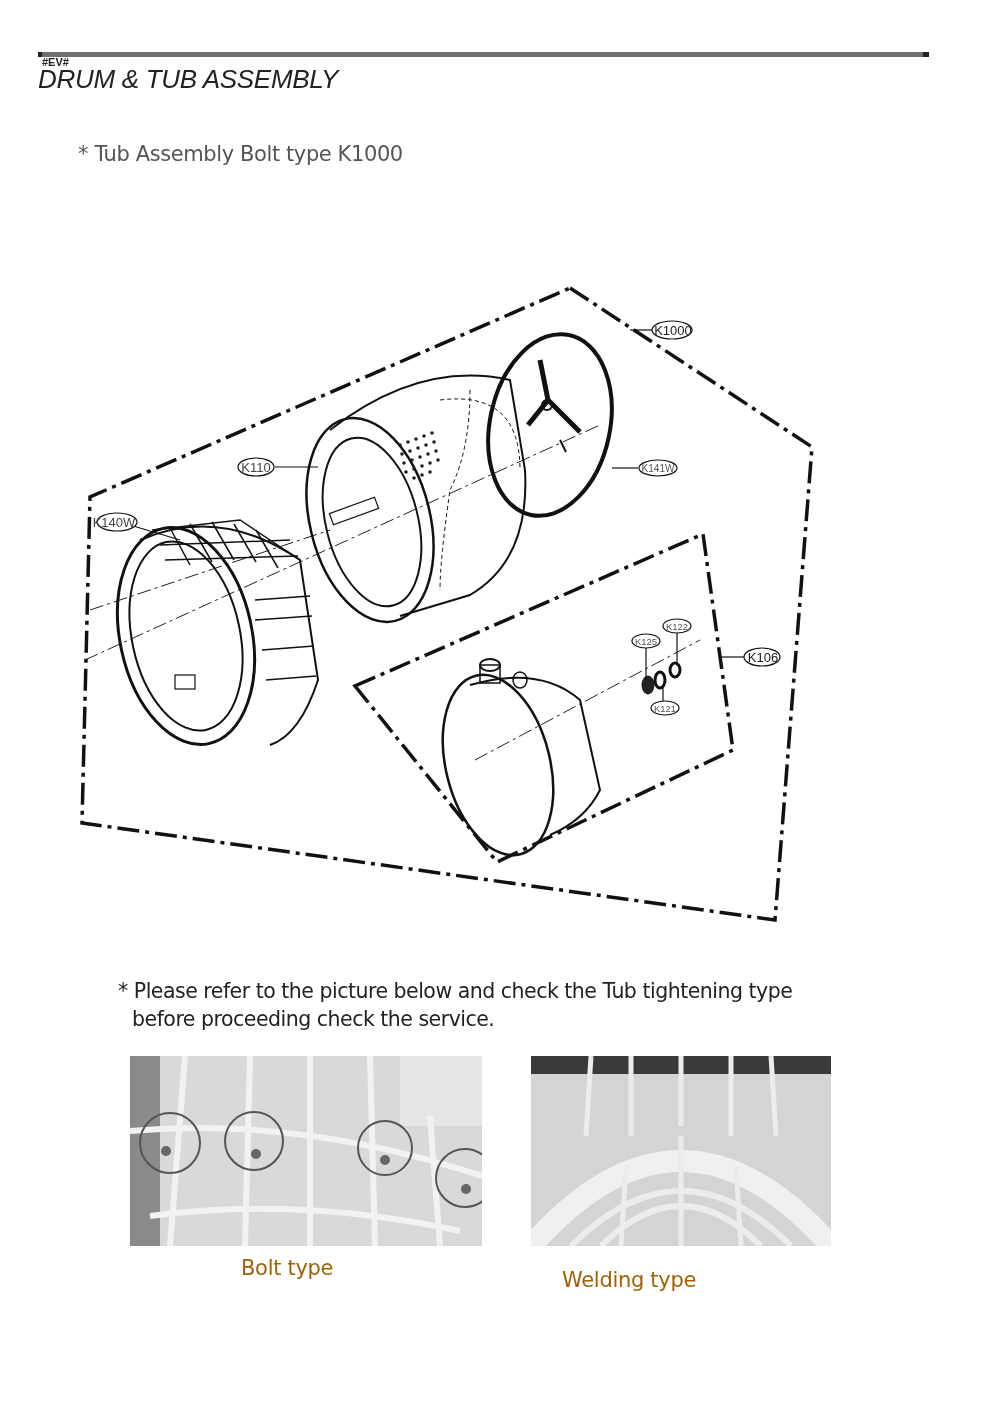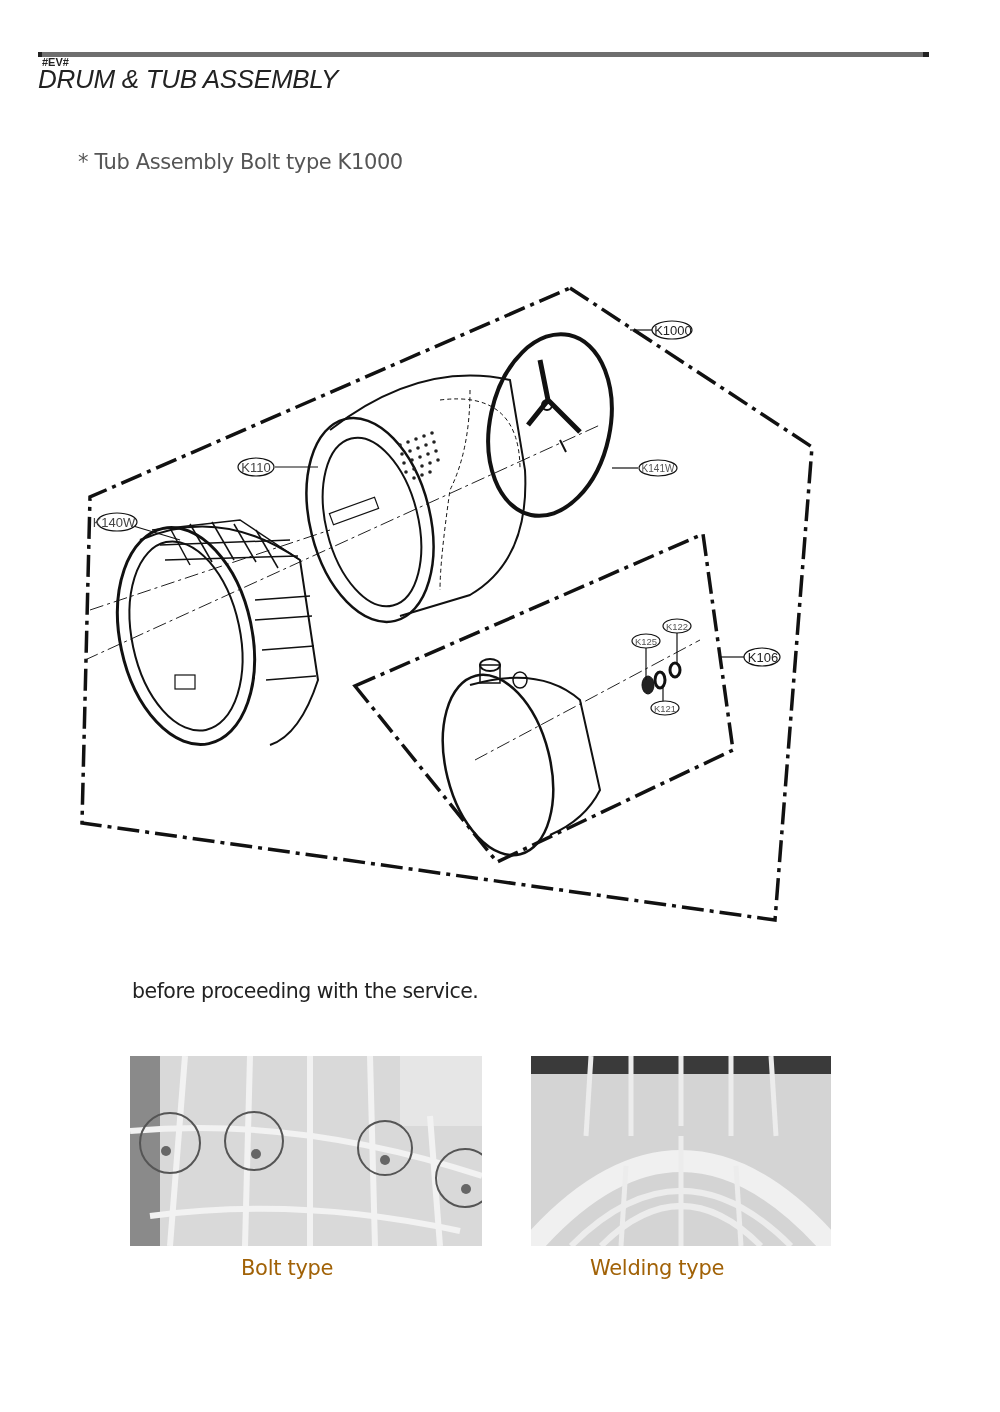--- a/index.html
+++ b/index.html
@@ -3,30 +3,30 @@
 <meta charset="utf-8">
 <style>
   html, body { margin:0; padding:0; background:#fff; }
   body { width:1000px; height:1412px; position:relative; overflow:hidden; font-family:"DejaVu Sans", sans-serif; color:#222; }
   .abs { position:absolute; }
   #code { left:42px; top:26px; font-family:"Liberation Sans", sans-serif; font-size:11px; font-weight:bold; color:#222;margin-top:30px; }
   #rule { left:38px; top:52px; width:891px; height:5px; background:#6f6f6f; }
   #rule .capL { position:absolute; left:0; top:0; width:4px; height:5px; background:#222; }
   #rule .capR { position:absolute; right:0; top:0; width:6px; height:5px; background:#222; }
   #title { left:38px; top:64px; font-family:"Liberation Sans", sans-serif; font-size:26px; color:#222; letter-spacing:-0.3px;font-style:italic; }
-  #subtitle { left:78px; top:142px; font-size:21px; color:#555; letter-spacing:-0.4px;margin-top:8px; }
+  #subtitle { left:78px; top:142px; font-size:21px; color:#555; letter-spacing:-0.4px; }
   #diagram { left:0; top:270px; width:1000px; height:660px; }
   #note { left:118px; top:977px; font-size:20.5px; color:#222; line-height:28px; letter-spacing:-0.5px; }
   #note .l2 { padding-left:14px; }
   .photo { top:1056px; height:190px; overflow:hidden; }
   #photo-bolt { left:130px; width:352px; }
   #photo-weld { left:531px; width:300px; }
   .cap { top:1256px; font-size:21px; color:#a16207; letter-spacing:-0.3px; }
   #cap-bolt { left:241px; }
-  #cap-weld { left:590px; }
+  #cap-weld { left:562px;margin-top:12px; }
   .lbl { font-family:"Liberation Sans", sans-serif; }
 </style>
 </head>
 <body>
 
 <div id="code" class="abs">#EV#</div>
 <div id="rule" class="abs">
     <div class="capL"></div>
     <div class="capR"></div>
   </div>
@@ -148,21 +148,22 @@
     <text x="658" y="472" font-size="10" fill="#555">K141W</text>
     <text x="114" y="527" font-size="13" fill="#444">K140W</text>
     <text x="763" y="662" font-size="13">K106</text>
     <text x="646" y="645" font-size="9.5" fill="#555">K125</text>
     <text x="677" y="630" font-size="9.5" fill="#555">K122</text>
     <text x="665" y="712" font-size="9.5" fill="#555">K121</text>
   </g>
 </svg>
 
 <div id="note" class="abs">
-  <div class="l2">before proceeding with the service.</div>
+  <div>* Please refer to the picture below and check the Tub tightening type</div>
+  <div class="l2">before proceeding check the service.</div>
 </div>
 
 <svg id="photo-bolt" class="abs photo" viewBox="0 0 352 190" width="352" height="190">
   <rect width="352" height="190" fill="#d9d9d9"></rect>
   <rect width="30" height="190" fill="#8a8a8a"></rect>
   <rect x="270" y="0" width="82" height="70" fill="#e6e6e6"></rect>
   <g stroke="#f2f2f2" stroke-width="6" fill="none">
     <line x1="55" y1="0" x2="40" y2="190"></line>
       <line x1="120" y1="0" x2="115" y2="190"></line>
     <line x1="180" y1="0" x2="180" y2="190"></line>

